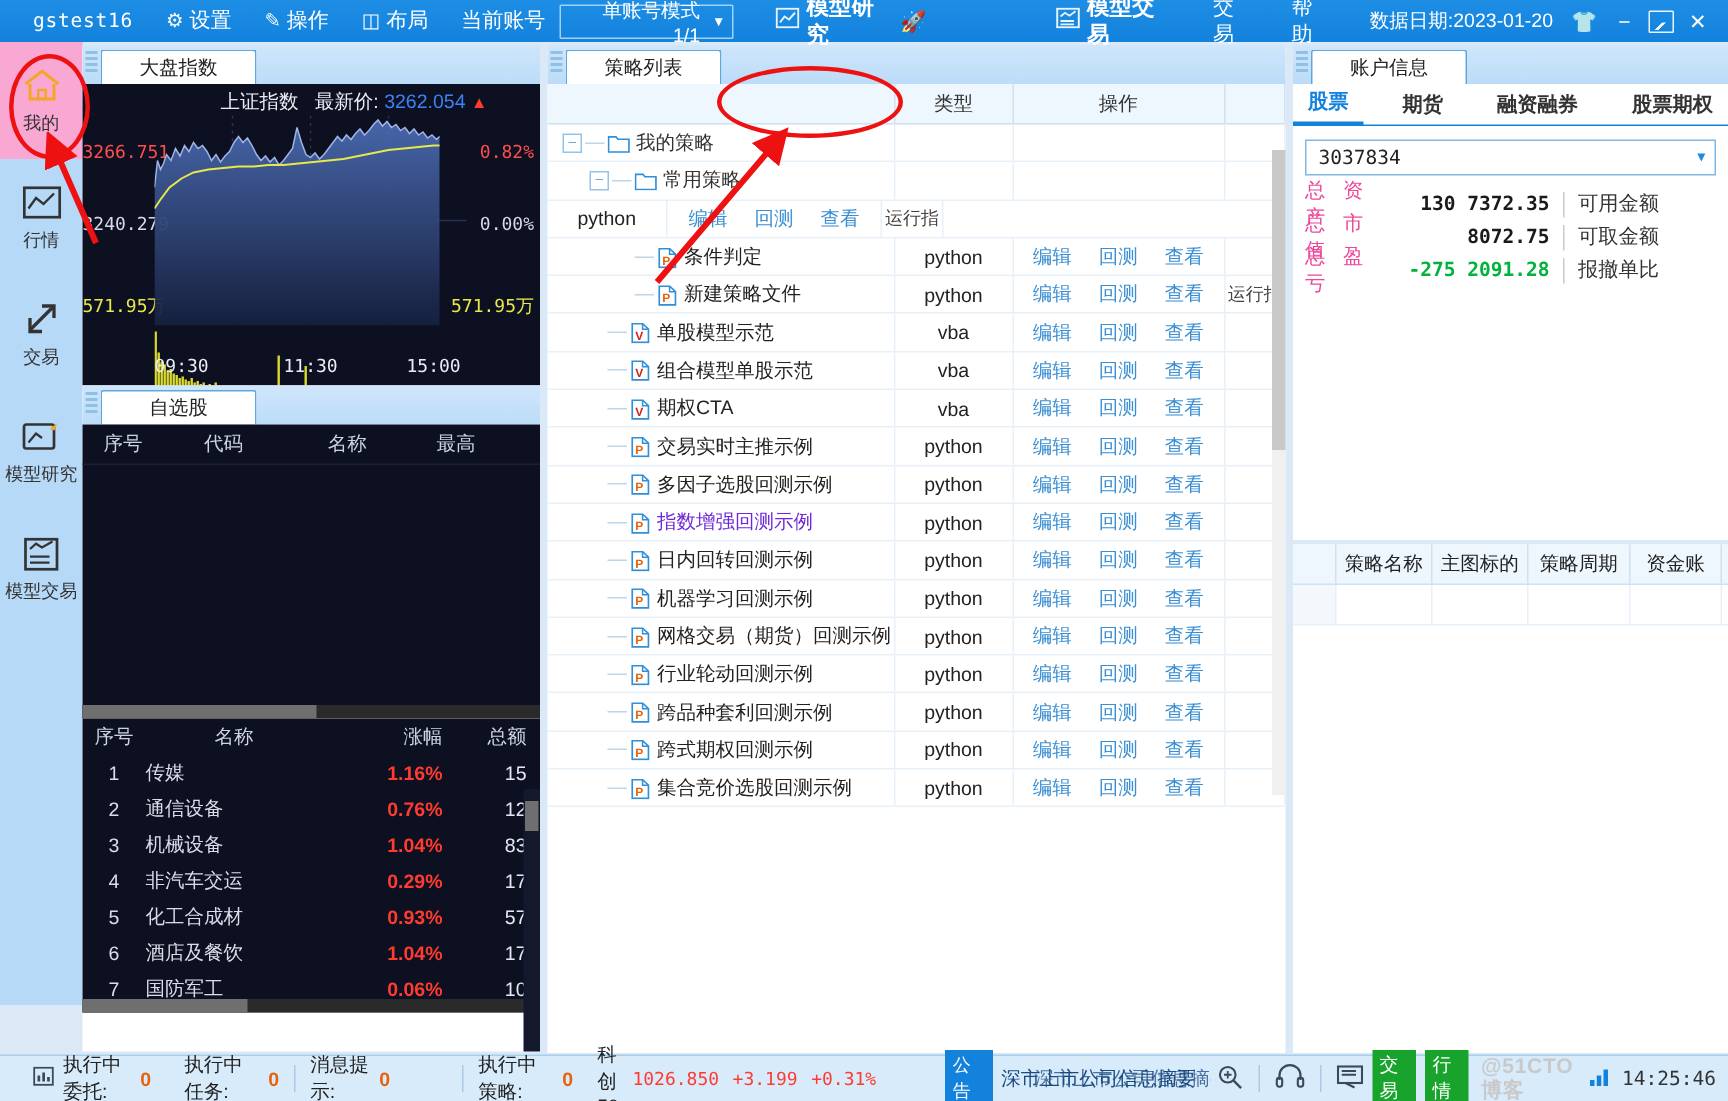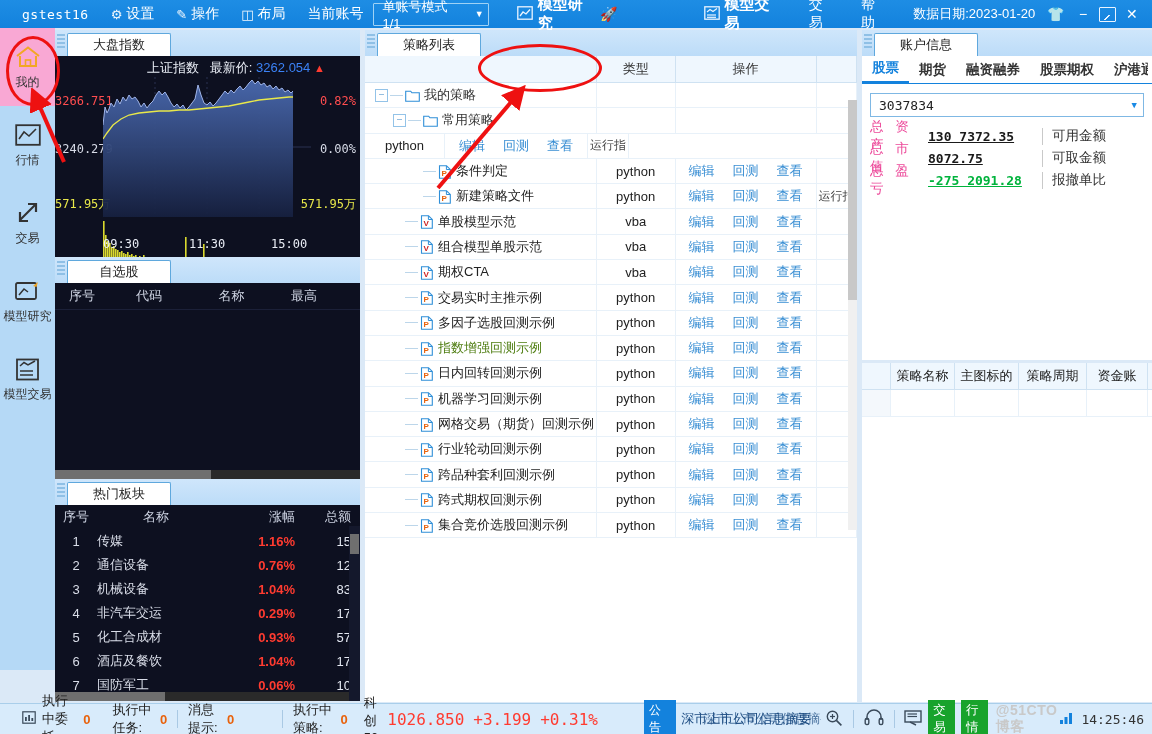--- a/index.html
+++ b/index.html
@@ -6,21 +6,21 @@
   body{width:1152px;height:734px;overflow:hidden;font-family:"Liberation Sans","DejaVu Sans",sans-serif;font-size:13px;color:#222;}
   .app{position:relative;width:1152px;height:734px;background:#dbe9f7;}
 
   
   .topbar{position:absolute;left:0;top:0;width:1152px;height:28px;
     background:linear-gradient(#1e8de4,#1382dd);display:flex;align-items:center;color:#fff;}
   .tb-logo{margin-left:22px;font-size:13px;font-family:"DejaVu Sans Mono","Liberation Mono",monospace;letter-spacing:.5px;}
   .tb-item{display:flex;align-items:center;gap:4px;margin-left:22px;font-size:14px;white-space:nowrap;cursor:default;}
   .tb-item .gl{font-size:13px;opacity:.95;}
   .acct-box{margin-left:10px;height:21px;border:1px solid #9fd2f5;display:flex;align-items:center;
-     padding:0 4px 0 8px;gap:8px;font-size:13px;border-radius:1px;}
+     padding:0 4px 0 8px;gap:8px;font-size:13px;border-radius:1px;text-align:right;}
   .acct-box .caret{font-size:9px;}
   .tb-spacer{flex:1;}
   .tb-right{display:flex;align-items:center;gap:0;margin-right:8px;}
   .tb-bigitem{display:flex;align-items:center;gap:5px;font-size:15px;font-weight:bold;margin-right:26px;}
   .tb-link{font-size:14px;margin-right:26px;}
   .tb-date{font-size:13px;margin-right:12px;white-space:nowrap;}
   .winbtn{width:26px;height:26px;display:flex;align-items:center;justify-content:center;font-size:14px;}
   .shirt{color:#ffd34d;font-size:14px;margin-right:6px;}
   .boxico{width:15px;height:13px;border:1.6px solid #eaf4ff;border-radius:1px;position:relative;display:inline-block;}
   .boxico::after{content:"";position:absolute;left:1px;right:1px;bottom:1px;height:5px;
@@ -93,50 +93,50 @@
   .col-type{width:79px;justify-content:center;}
   .col-ops{width:142px;justify-content:center;gap:18px;color:#3a8fd4;}
   .col-run{width:38px;padding-left:2px;font-size:12px;color:#444;overflow:hidden;white-space:nowrap;}
   .fico{width:14px;height:13px;flex:none;}
   .exp{width:11px;height:11px;border:1px solid #93c3e8;color:#5b9bd0;font-size:9px;line-height:9px;
     text-align:center;flex:none;background:#fff;}
   .dash{width:13px;height:1px;background:#bcd6ea;flex:none;}
 
   
   .acctpanel{left:862px;top:30px;width:290px;height:330px;}
-  .atabs{display:flex;gap:0;height:27px;align-items:center;border-bottom:1px solid #1382dd;background:#fff;}
+  .atabs{display:flex;gap:16px;height:27px;align-items:center;border-bottom:1px solid #1382dd;background:#fff;}
   .atab{font-size:13.5px;font-weight:bold;color:#333;padding:0 10px;height:26px;display:flex;align-items:center;white-space:nowrap;}
   .atab.sel{color:#1382dd;border-bottom:3px solid #1382dd;}
   .asel{margin:9px 8px 0 8px;height:22px;border:1px solid #7fb8e4;display:flex;align-items:center;
      justify-content:space-between;padding:0 6px 0 8px;font-size:13px;font-family:"DejaVu Sans Mono","Liberation Mono",monospace;}
   .asel .caret{color:#1a8ae5;font-size:9px;}
   .arows{margin:8px 8px 0 8px;}
   .arow{display:flex;align-items:center;height:22px;font-size:13.5px;}
   .a-lab{width:58px;letter-spacing:4px;color:#ec4899;}
-  .a-val{width:105px;font-weight:bold;font-family:"DejaVu Sans Mono","Liberation Mono",monospace;font-size:13px;text-decoration:underline;}
+  .a-val{width:105px;text-align:right;font-weight:bold;font-family:"DejaVu Sans Mono","Liberation Mono",monospace;font-size:13px;}
   .a-sep{width:1px;height:17px;background:#c9c9c9;margin:0 9px;}
   .a-lab2{color:#333;}
 
   
   .runpanel{left:862px;top:363px;width:290px;height:339px;}
   .rt-head{display:flex;height:26px;align-items:center;background:#eff7fe;border-bottom:1px solid #cfe2f2;font-size:13px;}
   .rt-head div{text-align:center;border-right:1px solid #cfe2f2;height:26px;line-height:26px;}
   .rt-row{display:flex;height:26px;border-bottom:1px solid #e8f1f9;}
   .rt-row div{border-right:1px solid #e8f1f9;}
 
   
   .vsb{position:absolute;width:9px;background:#f0f0f0;}
   .vsb i{position:absolute;left:0;width:9px;background:#c8c8c8;display:block;}
 
   
   .status{position:absolute;left:0;bottom:0;width:1152px;height:30px;background:#d8ebfb;
      display:flex;align-items:center;font-size:13px;color:#222;border-top:1px solid #a9ceea;}
   .st-sep{width:1px;height:18px;background:#a9c9e4;margin:0 10px;}
   .num{color:#e8620c;font-weight:bold;}
-  .redv{color:#ff3b30;font-family:"DejaVu Sans Mono","Liberation Mono",monospace;font-size:16px;}
+  .redv{color:#ff3b30;font-family:"DejaVu Sans Mono","Liberation Mono",monospace;font-size:12px;}
   .notice{background:#1382dd;color:#fff;font-size:12px;padding:2px 5px;margin-right:5px;}
   .marq{position:relative;width:150px;height:18px;overflow:hidden;color:#1a4a80;font-size:13px;white-space:nowrap;}
   .marq span{position:absolute;top:0;}
   .greenbtn{background:#18a32c;color:#fff;font-size:12.5px;padding:2px 5px;margin-left:6px;}
   .wm{color:#c9c9c9;font-size:14px;font-weight:bold;letter-spacing:.5px;}
   .clock{font-family:"DejaVu Sans Mono","Liberation Mono",monospace;font-size:13px;color:#333;margin:0 8px 0 6px;text-align:center;}
 
   
   .anno{position:absolute;pointer-events:none;}
   .ellipse{border:3px solid #ee1111;border-radius:50%;}
@@ -418,24 +418,20 @@
         <div style="width:85px">名称</div>
         <div style="width:60px">最高</div>
       </div>
       <div class="hscroll">
           <i style="width:51%"></i>
         </div>
     </div>
   </div>
 
   <div class="panel hot">
-    <div class="tabstrip">
-      <div class="grip"></div>
-      <div class="tab">热门板块</div>
-    </div>
     <div class="dark-grid" style="position:relative;height:196px;overflow:hidden">
       <div class="hot-head">
         <div class="c-no">序号</div>
         <div class="c-nm" style="text-align:center">名称</div>
         <div class="c-chg" style="color:#cdd3e2;font-weight:normal">涨幅</div>
         <div class="c-amt" style="color:#cdd3e2">总额</div>
       </div>
       <div>
         <div class="hot-row">
             <div class="c-no">1</div>
@@ -681,21 +677,21 @@
           </div>
           <div class="ct-row">
             <div class="col-name">
               <span style="display:inline-block;width:34px"></span>
               <span class="dash"></span>
               <span class="fico"><svg width="14" height="14" viewBox="0 0 14 14">
                   <path d="M1.5,0.8 h7 l3.8,3.6 v8.8 h-10.8 z" fill="#fff" stroke="#2f8fd8" stroke-width="1.1"></path>
                   <path d="M8.4,0.9 v3.6 h3.7" fill="none" stroke="#2f8fd8" stroke-width="1"></path>
                   <text x="6.2" y="11.4" font-size="8" font-weight="bold" text-anchor="middle" fill="#e8620c" font-family="Liberation Sans">P</text>
                 </svg></span>
-              <span style="color:#4d7c0f;margin-left:2px">指数增强回测示例</span>
+              <span style="color:#6d28d9;margin-left:2px">指数增强回测示例</span>
             </div>
             <div class="col-type">python</div>
             <div class="col-ops">
               <span>编辑</span>
               <span>回测</span>
               <span>查看</span>
             </div>
             <div class="col-run"></div>
           </div>
           <div class="ct-row">

